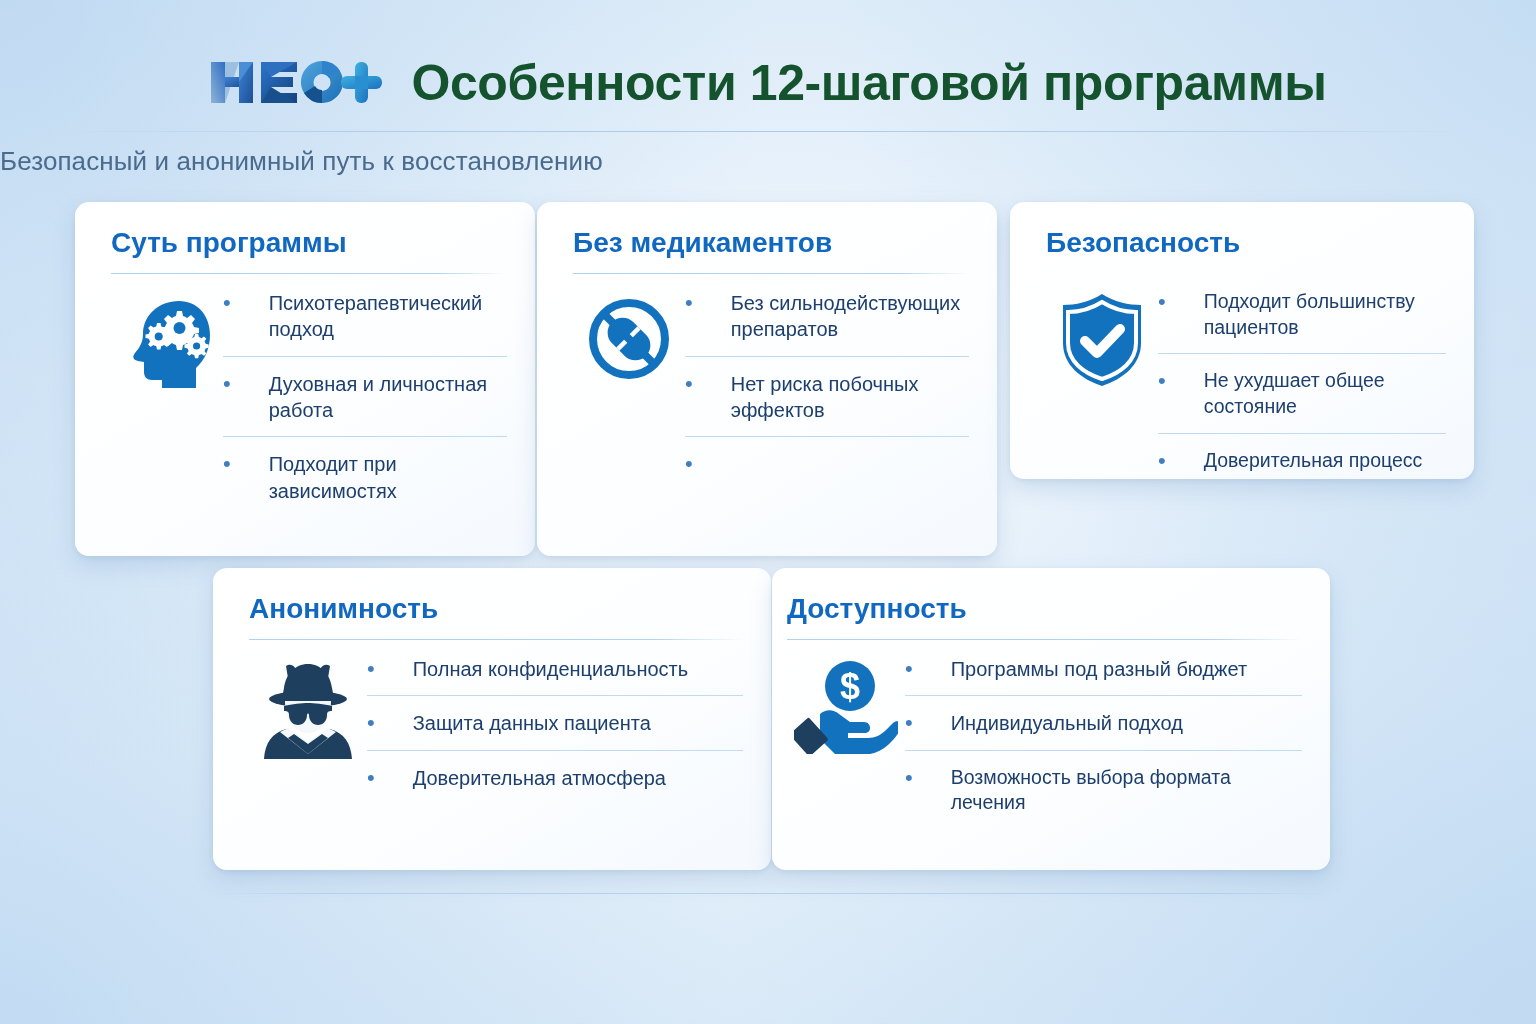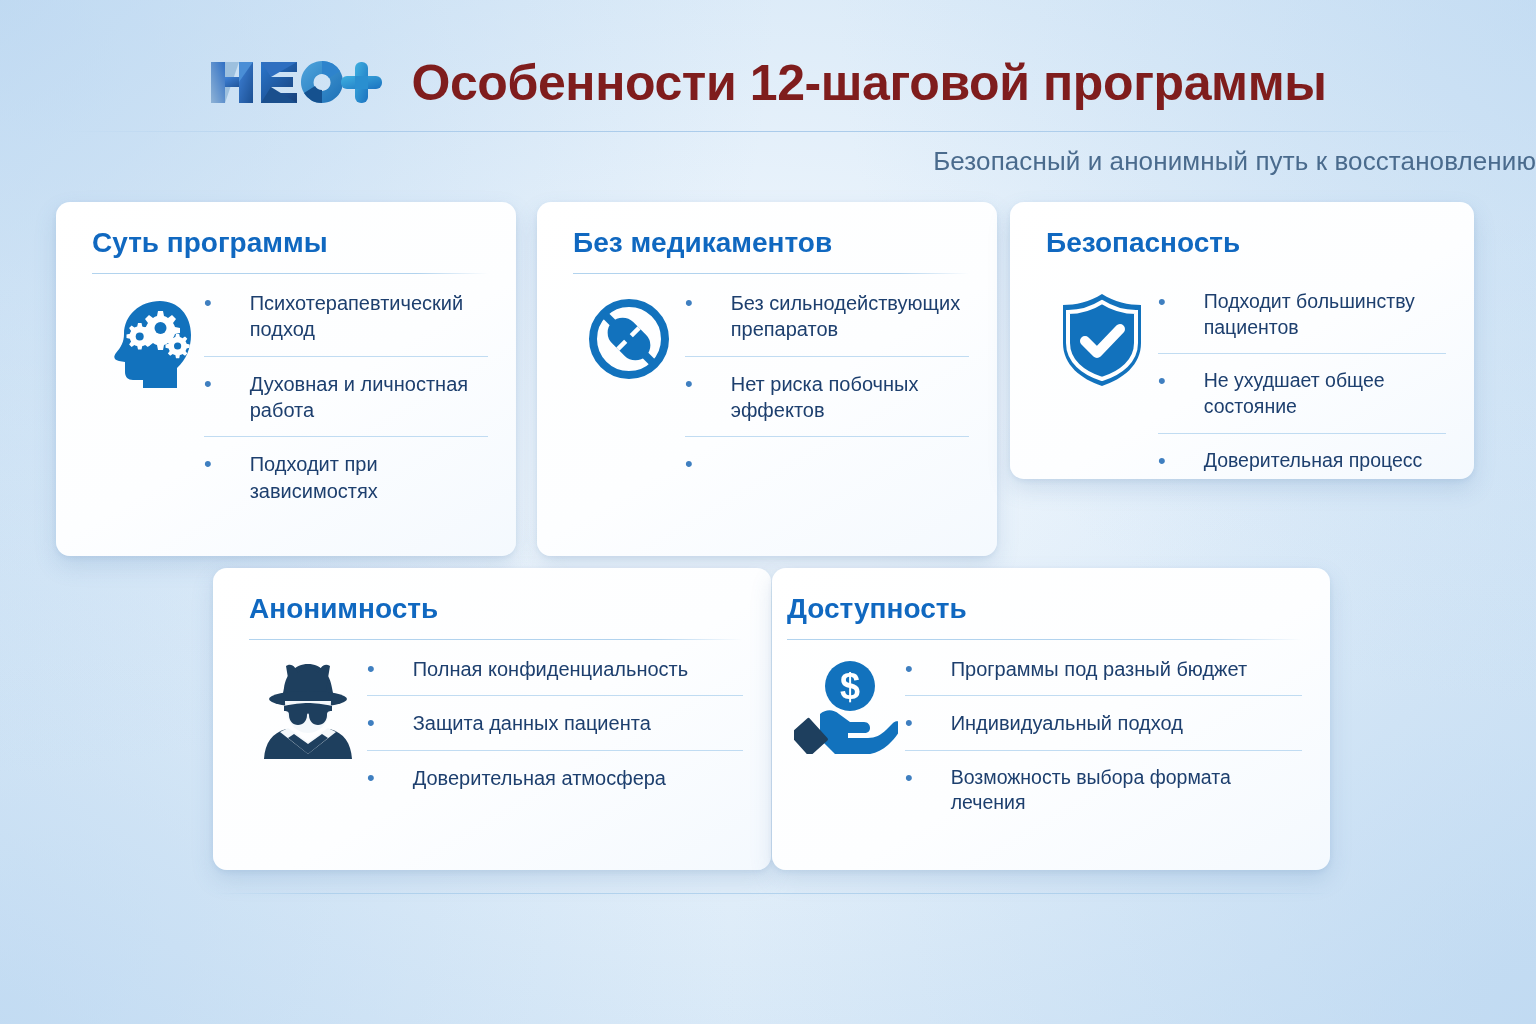--- a/index.html
+++ b/index.html
@@ -59,21 +59,21 @@
   .logo {
     width: 176px;
     height: 54px;
     flex: none;
     display: block;
   }
 
   .page-title {
     font-size: 50px;
     font-weight: bold;
-    color: #7f1d1d;
+    color: #14532d;
     letter-spacing: -0.4px;
     white-space: nowrap;
     line-height: 1;
   }
 
   .header-rule {
     position: absolute;
     top: 131px;
     left: 62px;
     width: 1412px;
@@ -84,42 +84,41 @@
       rgba(160,197,232,0.85) 50%,
       rgba(160,197,232,0.75) 78%,
       rgba(160,197,232,0) 100%);
   }
 
   .subtitle {
     position: absolute;
     top: 146px;
     left: 0;
     width: 100%;
-    text-align: right;
+    text-align: left;
     font-size: 26px;
     color: #4a6b8d;
     letter-spacing: 0.1px;
-    padding-left: 26px;
   }
 
   
   .card {
     position: absolute;
     background: linear-gradient(150deg, #ffffff 0%, #fdfeff 55%, #f4f9fe 100%);
     border-radius: 14px;
     box-shadow:
       0 10px 22px rgba(70,120,170,0.17),
       0 2px 5px rgba(70,120,170,0.10);
     padding: 26px 28px 20px 36px;
     display: flex;
     flex-direction: column;
   }
 
   
-  #card-0 { left: 56px;   top: 202px; width: 460px; height: 354px; }
+  #card-0 { left: 75px;   top: 202px; width: 460px; height: 354px; }
   #card-1 { left: 537px;  top: 202px; width: 460px; height: 354px; }
   #card-2 { left: 1010px; top: 202px; width: 464px; height: 277px; }
   
   #card-3 { left: 213px;  top: 568px; width: 558px; height: 302px; }
   #card-4 { left: 772px;  top: 568px; width: 558px; height: 302px; padding-left: 15px; }
 
   .card-title {
     font-size: 28px;
     font-weight: bold;
     color: #1068c0;

